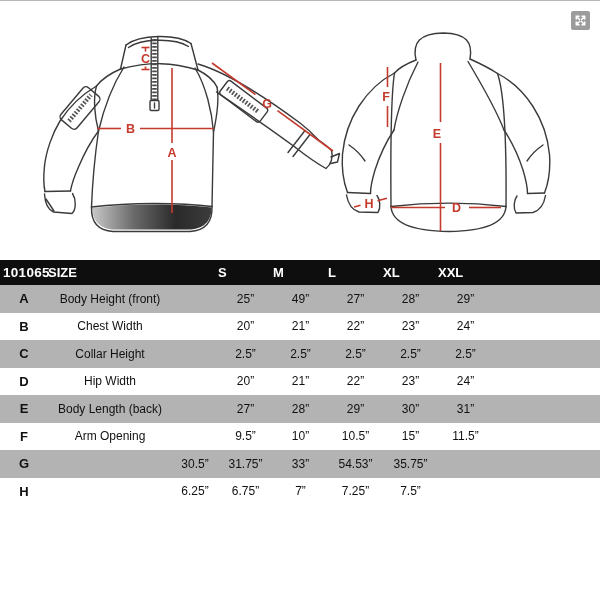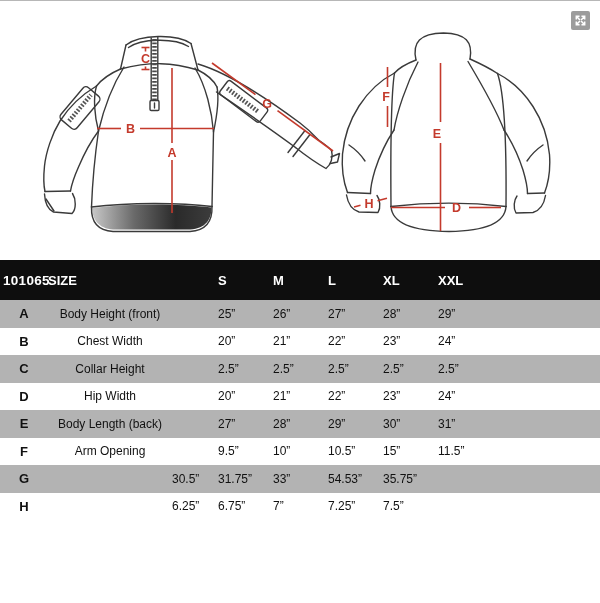--- a/index.html
+++ b/index.html
@@ -14,28 +14,28 @@
     display:flex;align-items:center;justify-content:center;
   }
   .diagram-svg{position:absolute;top:0;left:0;}
   svg text.mlabel{font-family:"Liberation Sans", sans-serif;font-weight:bold;font-size:12.5px;fill:#c43a2c;}
   .size-table{position:absolute;top:260px;left:0;width:600px;font-family:"Liberation Sans", sans-serif;}
   .grid-row{
     display:grid;
     grid-template-columns:48px 124px 46px 55px 55px 55px 55px 55px 1fr;
     align-items:center;
   }
-  .thead{background:#0e0e0e;color:#ffffff;height:40px;font-weight:bold;}
+  .thead{background:#0e0e0e;color:#ffffff;height:25px;font-weight:bold;}
   .thead .code{font-size:13.5px;padding-left:3px;letter-spacing:.3px;text-align:left;}
   .thead .hcell{font-size:13px;text-align:left;}
   .trow{height:27.5px;font-size:12px;color:#111111;background:#ffffff;}
   .trow:nth-child(even){background:#b3b3b3;}
   .trow .letter{font-weight:bold;font-size:13px;text-align:center;}
   .trow .rlabel{text-align:center;}
-  .trow .val{text-align:left;}
+  .trow .val{text-align:center;}
 </style>
 </head>
 <body>
 
 <div class="top-border"></div>
 
 <button class="expand-btn" aria-label="expand">
   <svg width="19" height="19" viewBox="0 0 19 19">
     <g stroke="#ffffff" stroke-width="1.5" fill="none" stroke-linecap="square">
       <path d="M5.3,7.8 V5.3 H7.8 M5.6,5.6 L8.4,8.4"></path>
@@ -191,21 +191,21 @@
     <div class="hcell">XL</div>
     <div class="hcell">XXL</div>
     <div></div>
   </div>
 
   <div class="grid-row trow">
     <div class="letter">A</div>
     <div class="rlabel">Body Height (front)</div>
     <div></div>
     <div class="val">25”</div>
-    <div class="val">26”</div>
+    <div class="val">49”</div>
     <div class="val">27”</div>
     <div class="val">28”</div>
     <div class="val">29”</div>
     <div></div>
   </div>
 
   <div class="grid-row trow">
     <div class="letter">B</div>
     <div class="rlabel">Chest Width</div>
     <div></div>

